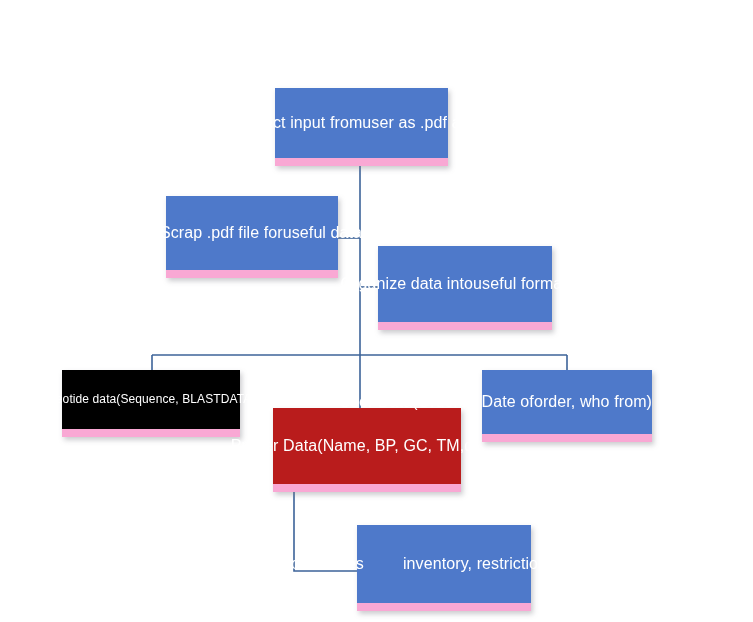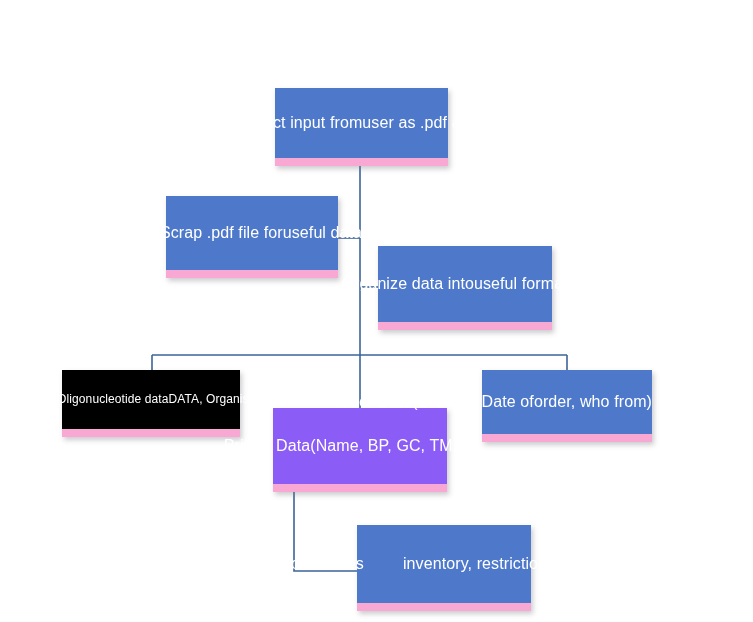--- a/index.html
+++ b/index.html
@@ -69,28 +69,29 @@
 <div class="node" style="left: 275px; top: 88px; width: 173px; height: 78px; background: rgb(78, 121, 202); color: rgb(255, 255, 255); font-size: 16px;">
       <span class="line">Collect input from</span>
       <span class="line">user as .pdf and .txt</span>
     </div>
     <div class="node" style="left: 166px; top: 196px; width: 172px; height: 82px; background: rgb(78, 121, 202); color: rgb(255, 255, 255); font-size: 16px;">
       <span class="line">Scrap .pdf file for</span>
       <span class="line">useful data</span>
     </div>
     <div class="node" style="left: 378px; top: 246px; width: 174px; height: 84px; background: rgb(78, 121, 202); color: rgb(255, 255, 255); font-size: 16px;">
       <span class="line">Organize data into</span>
-      <span class="line">useful format .json</span>
+      <span class="line">useful format .user</span>
     </div>
     <div class="node" style="left: 62px; top: 370px; width: 178px; height: 67px; background: #000000; color: rgb(255, 255, 255); font-size: 12px;">
       <span class="line">Oligonucleotide data</span>
       <span class="spacer"></span>
+      <span class="line">(Sequence, BLAST</span>
       <span class="line">DATA, Organism)</span>
     </div>
-    <div class="node" style="left: 273px; top: 408px; width: 174px; height: 84px; background: #8b5cf6; color: rgb(255, 255, 255); font-size: 16px;">
+    <div class="node" style="left: 273px; top: 408px; width: 188px; height: 84px; background: #b91c1c; color: rgb(255, 255, 255); font-size: 16px;">
       <span class="line">Primer Data</span>
       <span class="spacer"></span>
       <span class="line">(Name, BP, GC, TM,</span>
       <span class="line">dilution)</span>
     </div>
     <div class="node" style="left: 482px; top: 370px; width: 170px; height: 72px; background: rgb(78, 121, 202); color: rgb(255, 255, 255); font-size: 16px; justify-content: flex-end;">
       <span class="line">User Data</span>
       <span class="spacer"></span>
       <span class="line">(Orderer, Date of</span>
       <span class="line">order, who from)</span>

